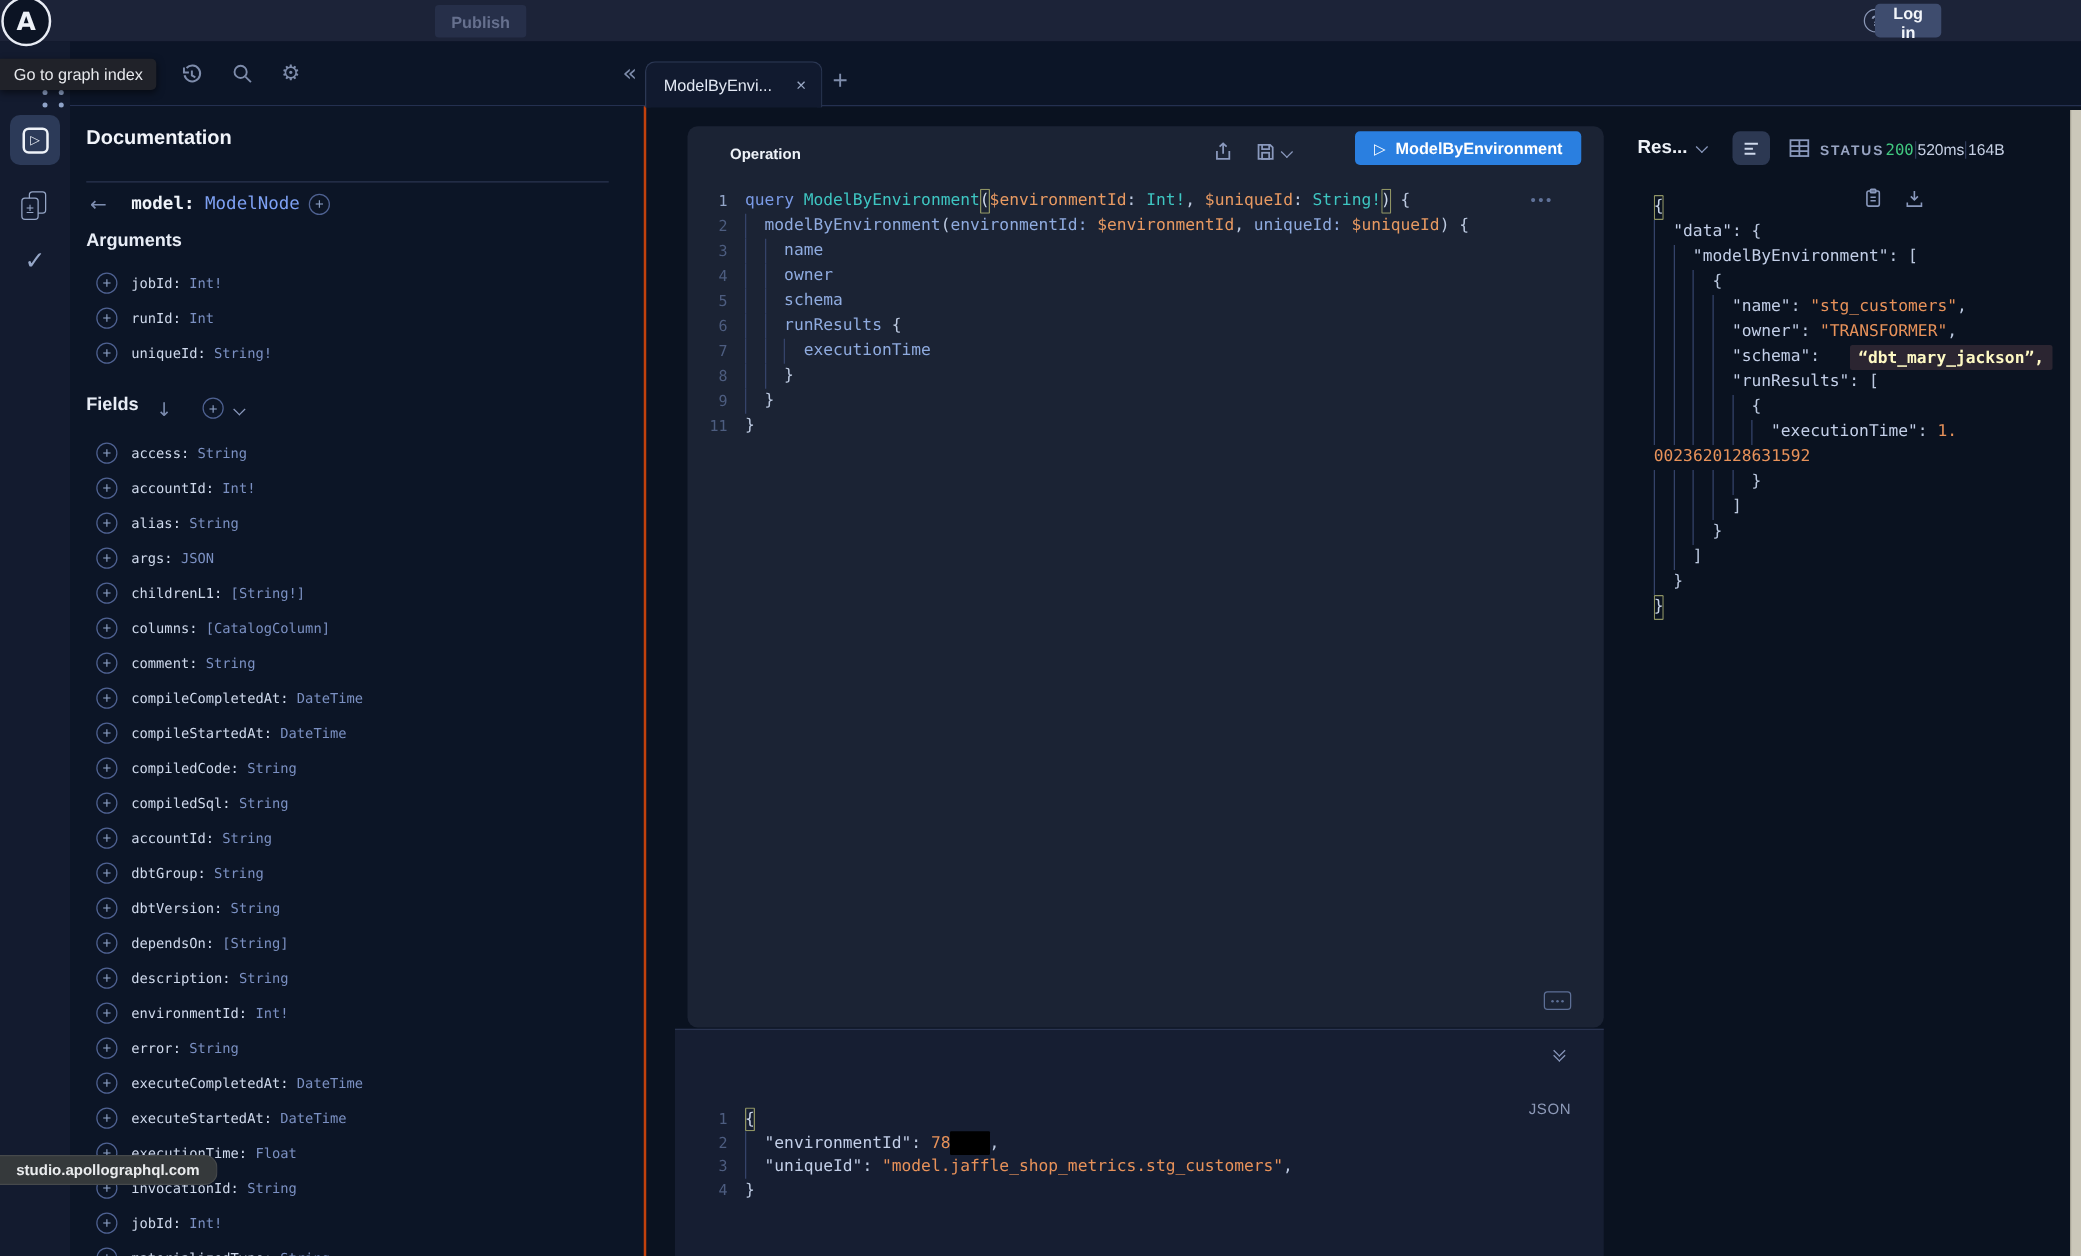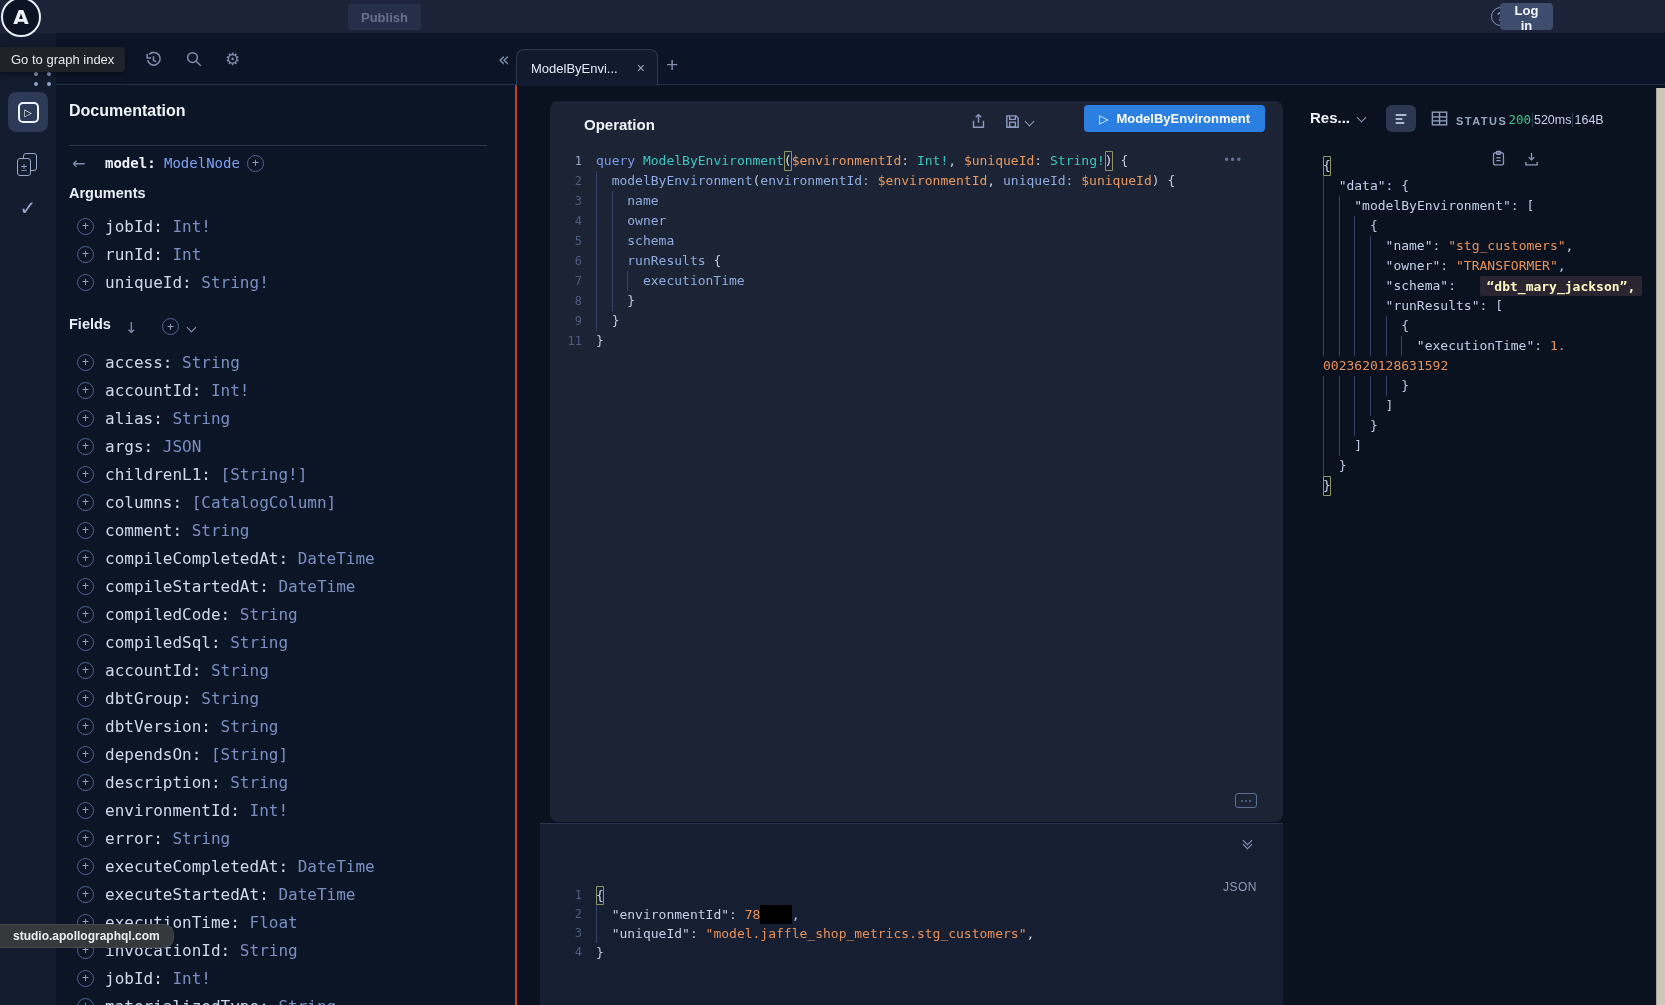--- a/index.html
+++ b/index.html
@@ -76,37 +76,37 @@
   .model-row { position:absolute; left:0; top:66px; height:24px; width:100%; display:flex; align-items:center; }
   .back-arrow { position:absolute; left:16px; color:#7d8db0; font-size:16px; font-family:"DejaVu Sans", sans-serif; }
   .model-name { position:absolute; left:49px; font-size:14px; color:#eef2f8; font-weight:bold; }
   .model-type { color:#7ea1f4; font-weight:normal; }
   .model-plus { position:absolute; left:191px; }
   .sec-label { position:absolute; left:13px; color:#e8edf6; font-size:14.5px; font-weight:bold; }
   .plus-circle { width:17px; height:17px; border-radius:50%; border:1.5px solid #4f6292; color:#8fa3c8;
                  display:inline-flex; align-items:center; justify-content:center; font-size:12px; line-height:1; flex:0 0 auto; }
   .doc-rows { position:absolute; left:0; width:100%; }
   .doc-row { height:28px; display:flex; align-items:center; padding-left:21px; }
-  .doc-row .txt { margin-left:11px; font-size:16px; white-space:pre; }
+  .doc-row .txt { margin-left:11px; font-size:11px; white-space:pre; }
   .doc-row .fname { color:#cfd9ec; }
   .doc-row .ftype { color:#7b90c2; }
   .fields-head { position:absolute; left:0; top:231px; width:100%; height:24px; }
   .fields-head .sort { position:absolute; left:69px; top:3px; color:#7d8db0; font-size:15px; font-family:"DejaVu Sans", sans-serif; }
   .fields-head .fplus { position:absolute; left:106px; top:2px; }
   .fields-head .fcaret { position:absolute; left:132px; top:8px; }
   .fields-list { position:absolute; top:263px; left:0; width:100%; height:657px; overflow:hidden; }
 
   .chev { width:7px; height:7px; border-right:1.6px solid #8a99bd; border-bottom:1.6px solid #8a99bd;
           transform:rotate(45deg); display:inline-block; }
 
   
   .op-panel { position:absolute; left:550px; top:101px; width:733px; height:721px; background:#1b2334;
               border-radius:8px; z-index:2; }
   .op-header { position:absolute; left:0; top:0; width:100%; height:46px; }
-  .op-title { position:absolute; left:34px; top:15px; color:#eef2f8; font-size:15px; font-weight:bold; }
+  .op-title { position:absolute; left:34px; top:15px; color:#eef2f8; font-size:12px; font-weight:bold; }
   .op-icons { position:absolute; right:250px; top:12px; display:flex; align-items:center; gap:17px; color:#8a99bd; }
   .run-btn { position:absolute; right:18px; top:4px; height:27px; background:#2a7fe0; border:none; border-radius:4px;
              color:#fff; font-size:13px; font-weight:bold; padding:0 15px; display:flex; align-items:center; gap:8px; }
   .run-btn .play { font-family:"DejaVu Sans", sans-serif; font-size:12px; font-weight:normal; }
   .op-menu-dots { position:absolute; right:40px; top:52px; color:#5f7198; font-size:12px; letter-spacing:2px; }
   .editor { position:absolute; left:8px; top:50px; right:8px; bottom:36px; font-size:13px; }
   .code-line { display:flex; align-items:stretch; }
   .editor .code-line { height:20px; line-height:20px; }
   .ln { width:24px; text-align:right; color:#4d5d80; flex:0 0 auto; font-family:"DejaVu Sans Mono", monospace; font-size:12px; }
   .ln.active { color:#93a5c8; }

